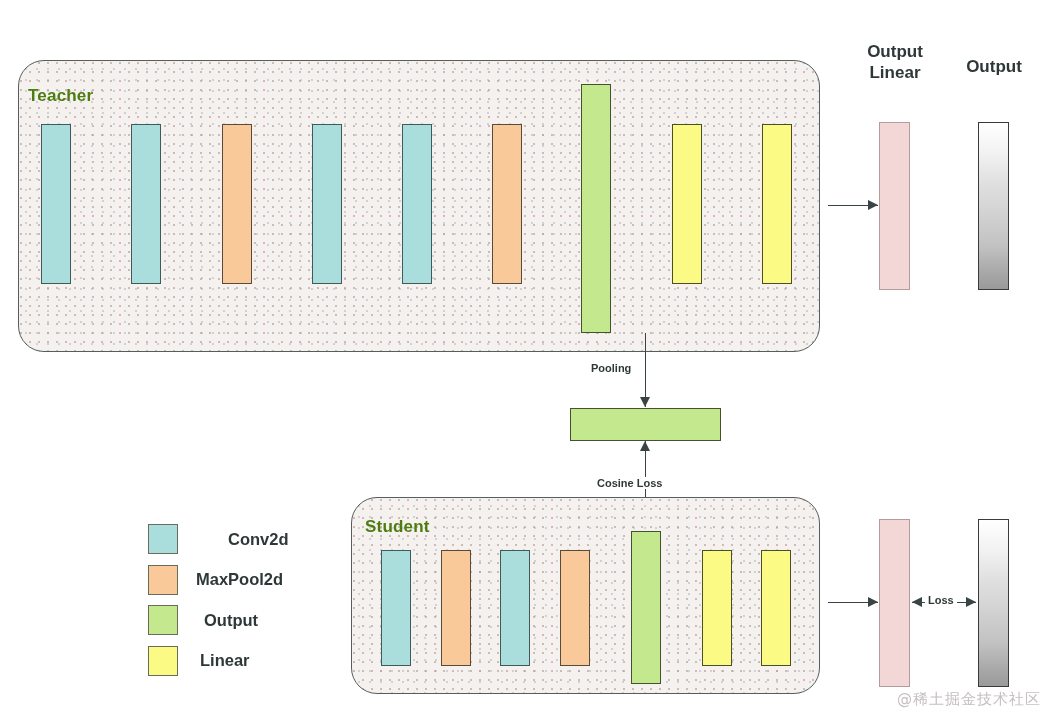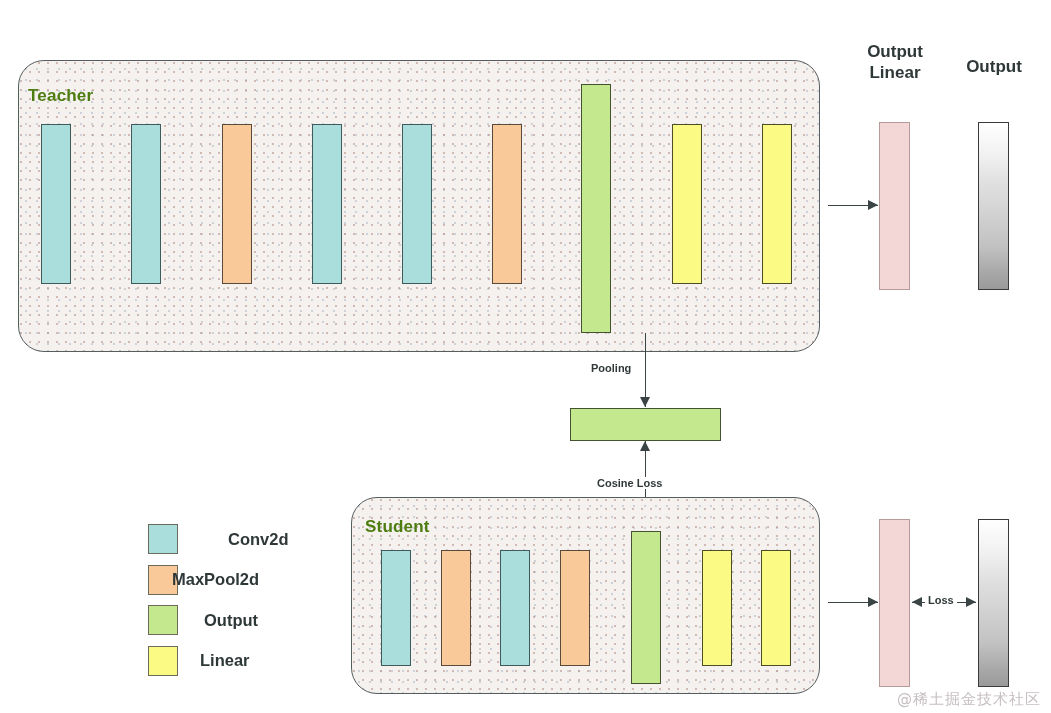--- a/index.html
+++ b/index.html
@@ -125,21 +125,21 @@
   }
   .legend-label {
     font-size: 16.5px;
     font-weight: bold;
     color: #2f3838;
     position: absolute;
     left: 52px;
     white-space: nowrap;
   }
   .legend-row.r0 .legend-label { left: 48px; margin-left: 32px; }
-  .legend-row.r1 .legend-label { left: 24px; }
+  .legend-row.r1 .legend-label { left: 48px; }
   .legend-row.r2 .legend-label { left: 56px; }
   .legend-row.r3 .legend-label { left: 52px; }
 
   
   #watermark {
     position: absolute;
     right: 10px;
     bottom: 4px;
     font-size: 15px;
     color: #c7bfc0;

